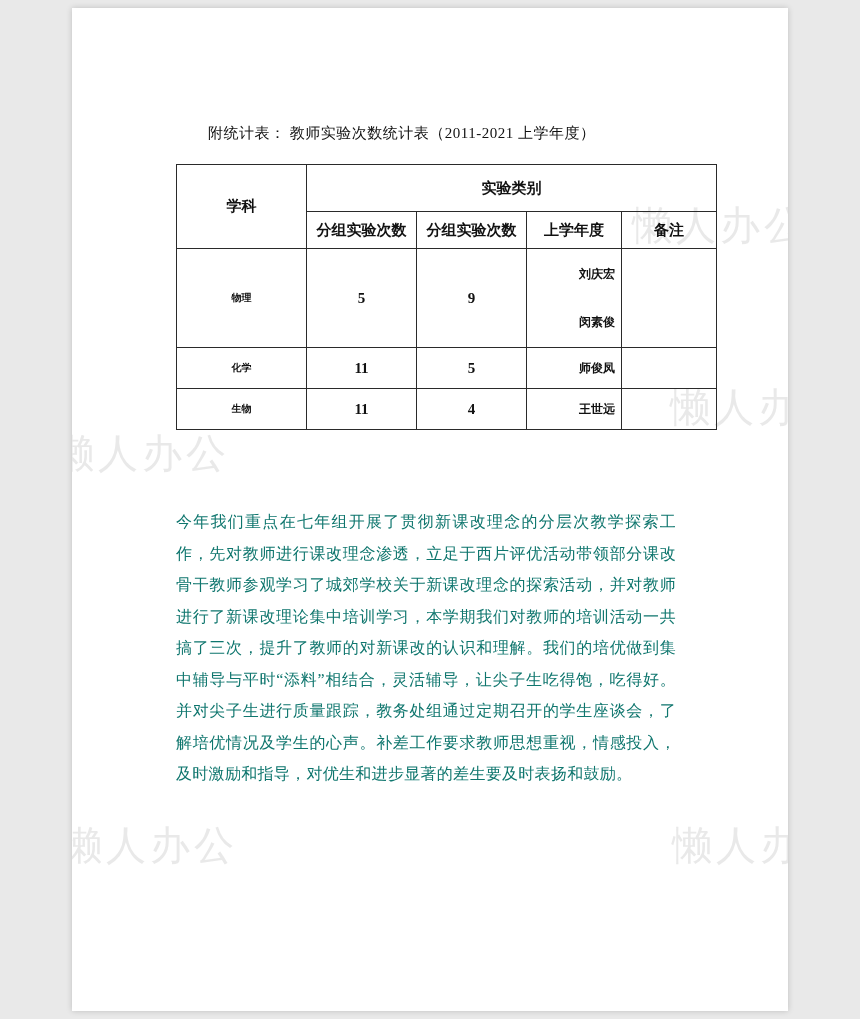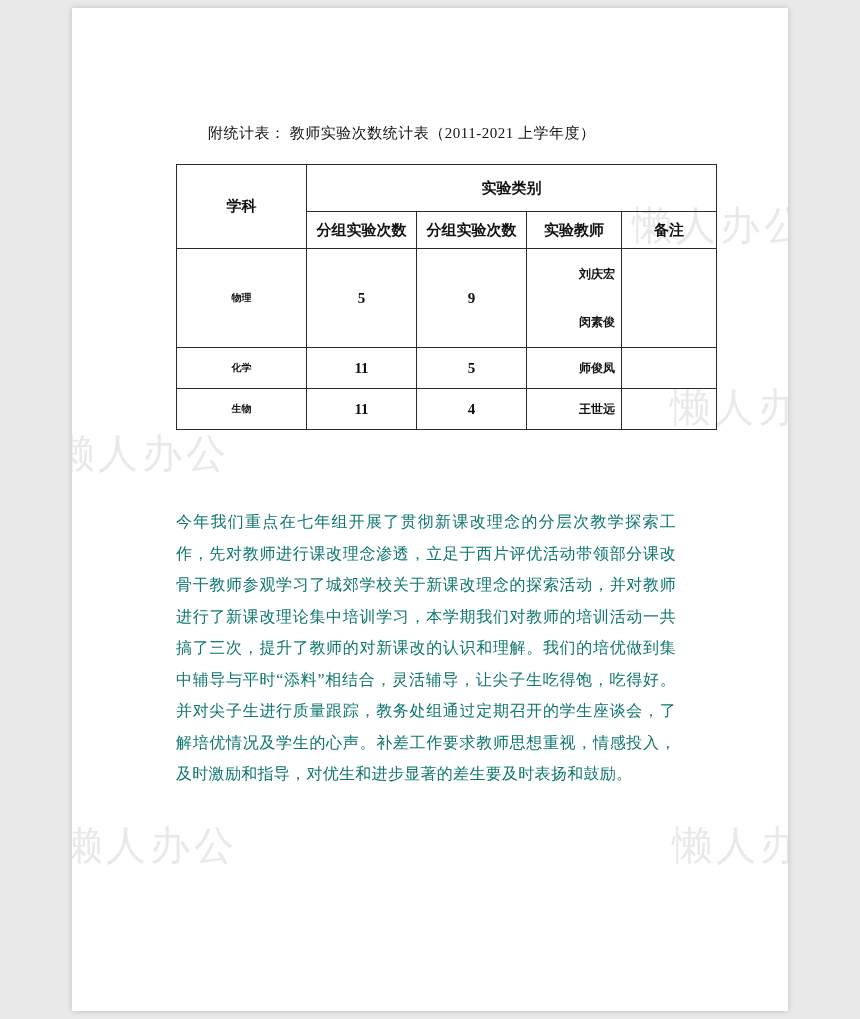--- a/index.html
+++ b/index.html
@@ -134,21 +134,21 @@
         <col style="width:95px">
       </colgroup>
       <tbody>
         <tr>
           <td class="th-main" rowspan="2">学科</td>
           <td class="th-main" colspan="4">实验类别</td>
         </tr>
         <tr>
           <td class="th-sub">分组实验次数</td>
           <td class="th-sub">分组实验次数</td>
-          <td class="th-sub">实验教师</td>
+          <td class="th-sub">上学年度</td>
           <td class="th-sub">备注</td>
         </tr>
         <tr class="row-tall">
           <td class="cell-subject">物理</td>
           <td class="cell-num">5</td>
           <td class="cell-num">9</td>
           <td class="cell-teacher two-names">
             <span>刘庆宏</span>
             <span>闵素俊</span>
           </td>

